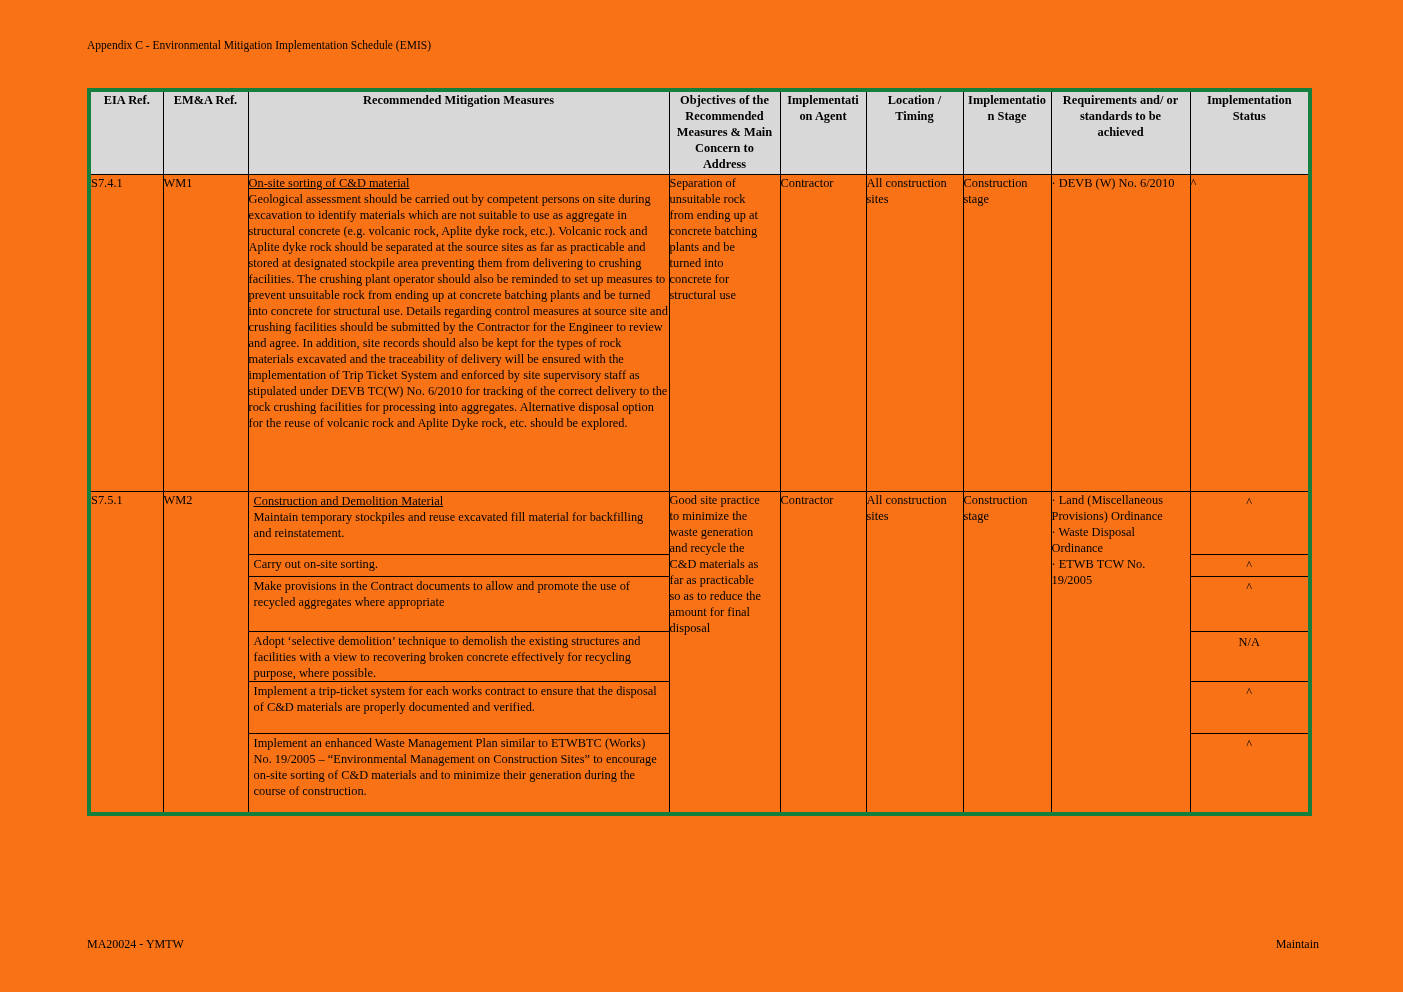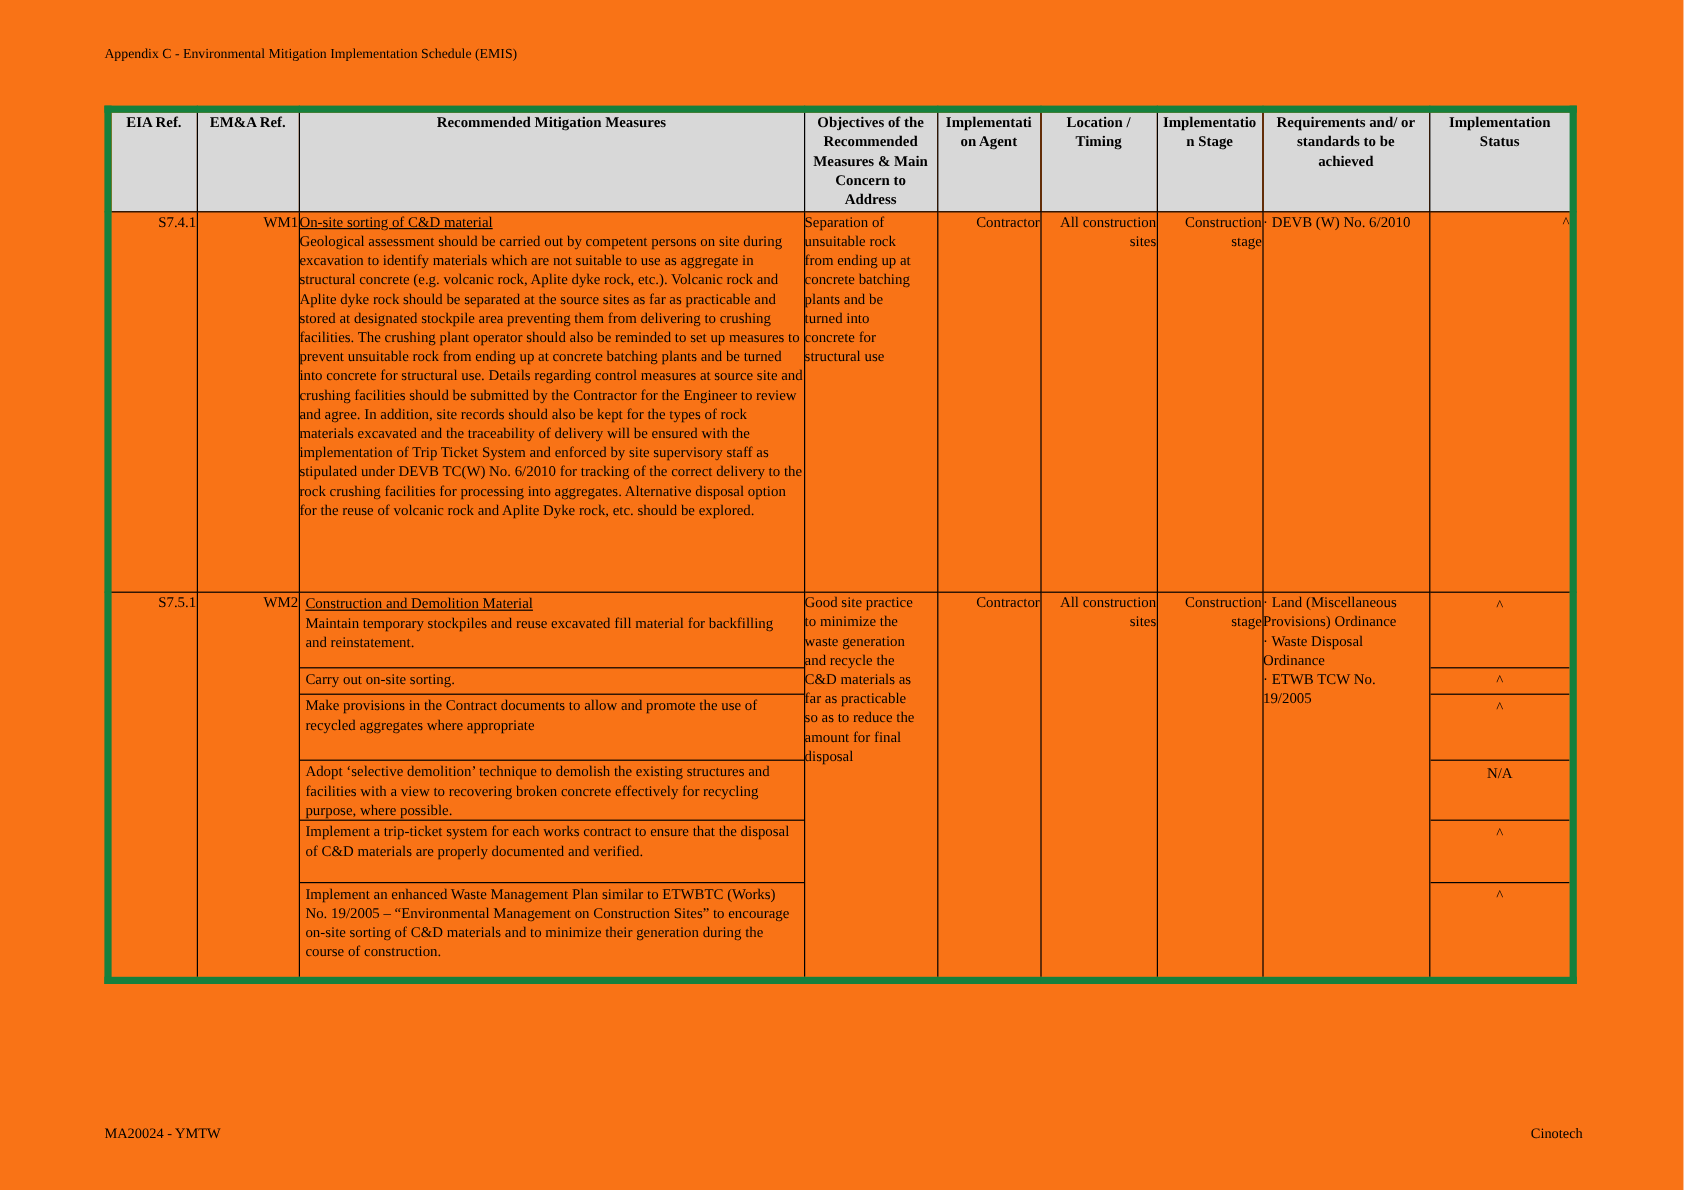--- a/index.html
+++ b/index.html
@@ -23,21 +23,21 @@
     font-size: 11.5px;
     white-space: nowrap;
   }
   table.emis {
     position: absolute;
     left: 87px;
     top: 88px;
     width: 1221px;
     border-collapse: collapse;
     table-layout: fixed;
-    border: 6px solid #15803d;
+    border: 4px solid #15803d;
   }
   table.emis th, table.emis td {
     border: 1.5px solid #000;
     vertical-align: top;
     font-size: 12.4px;
     line-height: 16px;
     padding: 0;
     overflow: hidden;
     word-wrap: break-word;
   }
@@ -55,21 +55,21 @@
   tr.section-row td {
     background: #d8d8d8;
     font-weight: bold;
     height: 20px;
     box-sizing: border-box;
     padding: 1px 4px 0 4px;
     font-size: 12.6px;
     white-space: nowrap;
   }
   .cell { padding: 2px 5px; }
-  .center { text-align: right; margin-left: 28px; }
+  .center { text-align: left; margin-left: 28px; }
   .pre { white-space: pre-line; }
   .u { text-decoration: underline; }
   .stack-cell { padding: 0; }
   .subrow {
     box-sizing: border-box;
     padding: 1px 5px 0 5px;
     overflow: hidden;
   }
   .subrow + .subrow { border-top: 1.5px solid #000; }
   .status-stack .subrow { text-align: center; padding-top: 2px; }
@@ -191,15 +191,15 @@
           <div class="subrow" style="height:55px">^</div>
           <div class="subrow" style="height:50px">N/A</div>
           <div class="subrow" style="height:52px">^</div>
           <div class="subrow" style="height:79px">^</div>
         </td>
       </tr>
     </tbody>
   </table>
 
   <div class="footer-left">MA20024 - YMTW</div>
-  <div class="footer-right">Cinotech</div>
+  <div class="footer-right">Maintain</div>
 
 </div>
 
 </body></html>

